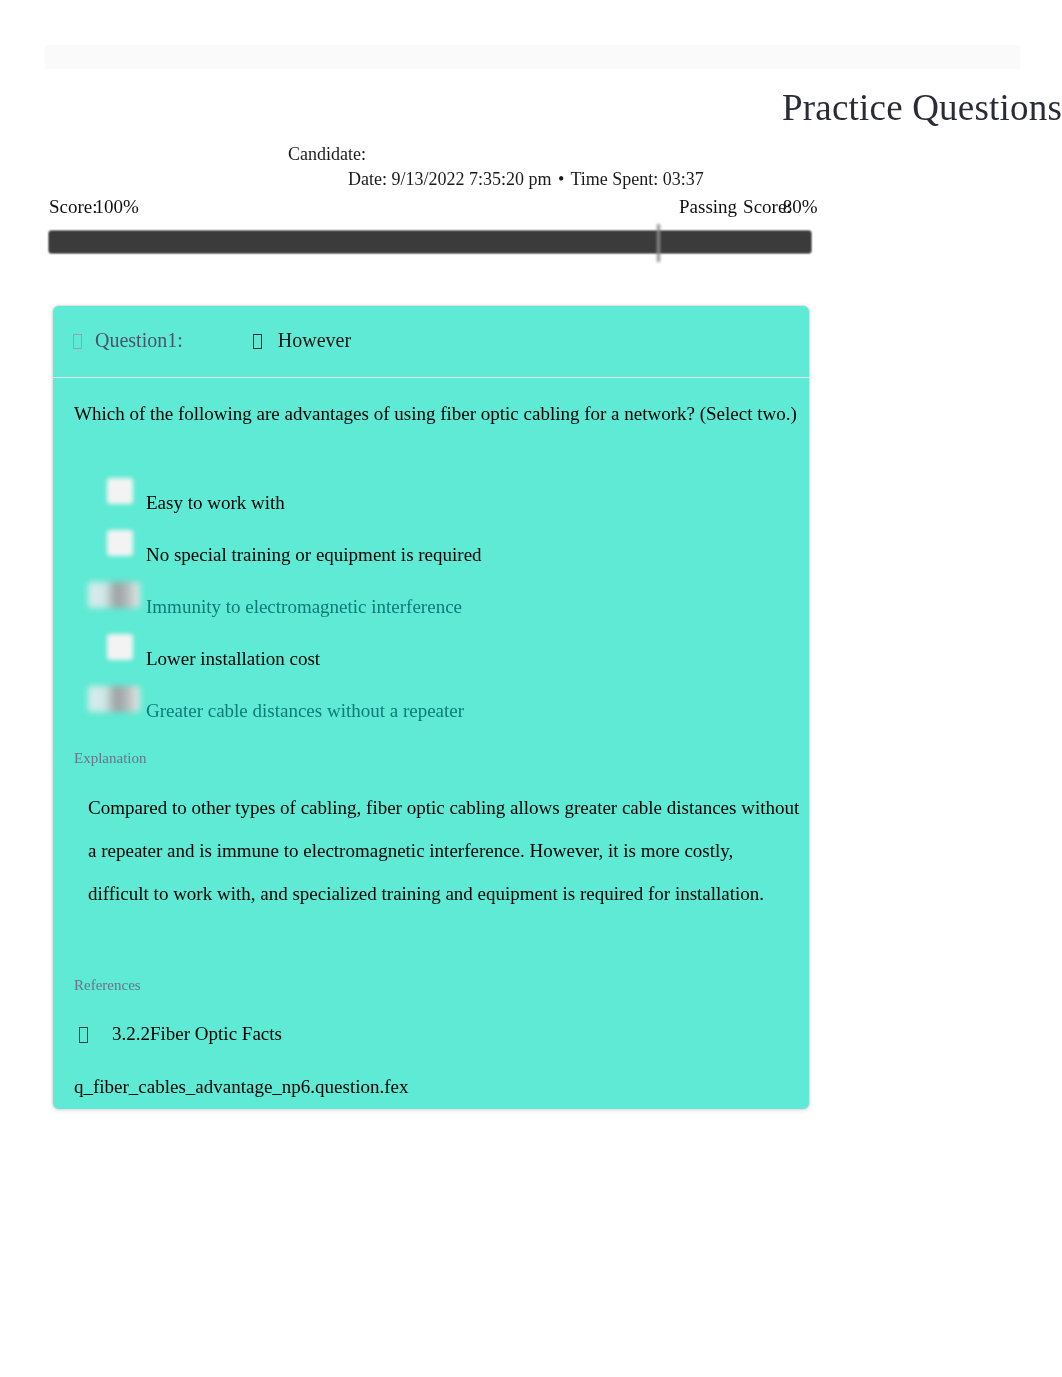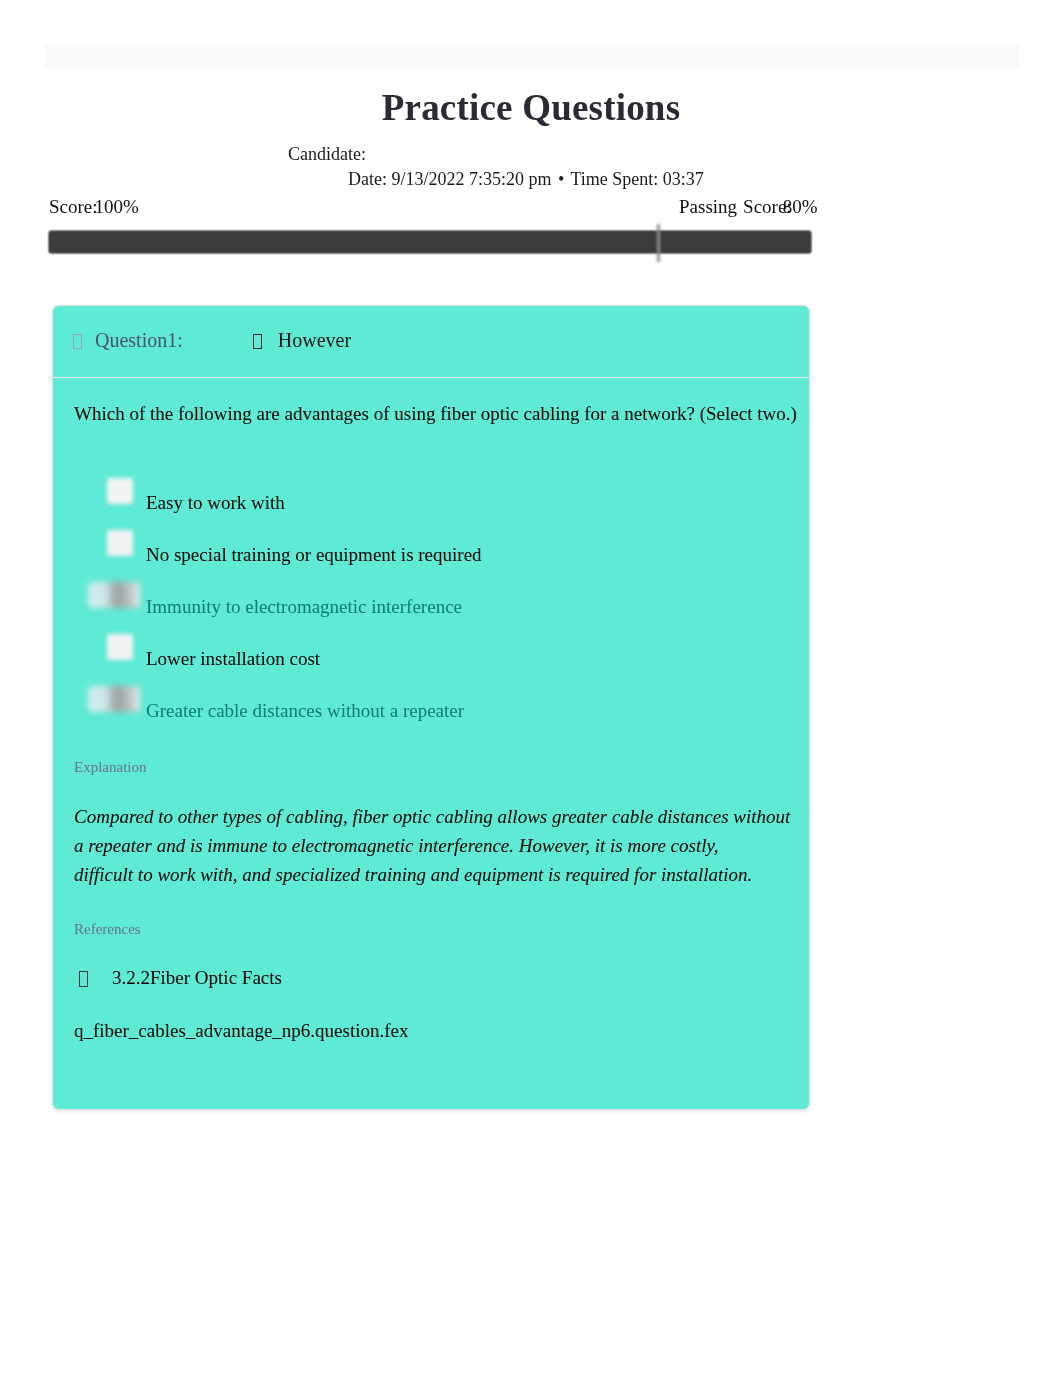--- a/index.html
+++ b/index.html
@@ -26,25 +26,25 @@
     background: #fafafa;
     border-radius: 2px;
   }
 
   
   .page-title {
     position: absolute;
     left: 0;
     top: 84px;
     width: 1062px;
-    text-align: center;
+    text-align: right;
     font-size: 37px;
     line-height: 48px;
     color: #2b2b35;
-    font-weight: bold;
+    font-weight: normal;
     letter-spacing: 0.2px;
   }
   .candidate-line {
     position: absolute;
     left: 288px;
     top: 142px;
     font-size: 18px;
     line-height: 24px;
     color: #1a1a1a;
     white-space: nowrap;
@@ -234,36 +234,36 @@
   }
   .ans-text.correct {
     color: #0e7a7a;
   }
 
   
   .section-head {
     font-size: 15px;
     line-height: 20px;
     color: #6b728a;
-    margin-top: 28px;
+    margin-top: 19px;
   }
   .explanation-body {
     margin-top: 25px;
     font-size: 19px;
     line-height: 29px;
     color: #000000;
     width: 790px;
   }
-  .explanation-body p { margin: 0; font-style: italic; }
+  .explanation-body p { margin: 14px; }
 
   .references-head {
     font-size: 15px;
     line-height: 20px;
     color: #6b728a;
-    margin-top: 30px;
+    margin-top: 67px;
   }
   .ref-row {
     margin-top: 26px;
     display: flex;
     align-items: baseline;
     white-space: nowrap;
   }
   .ref-glyph {
     display: inline-block;
     width: 9px;

